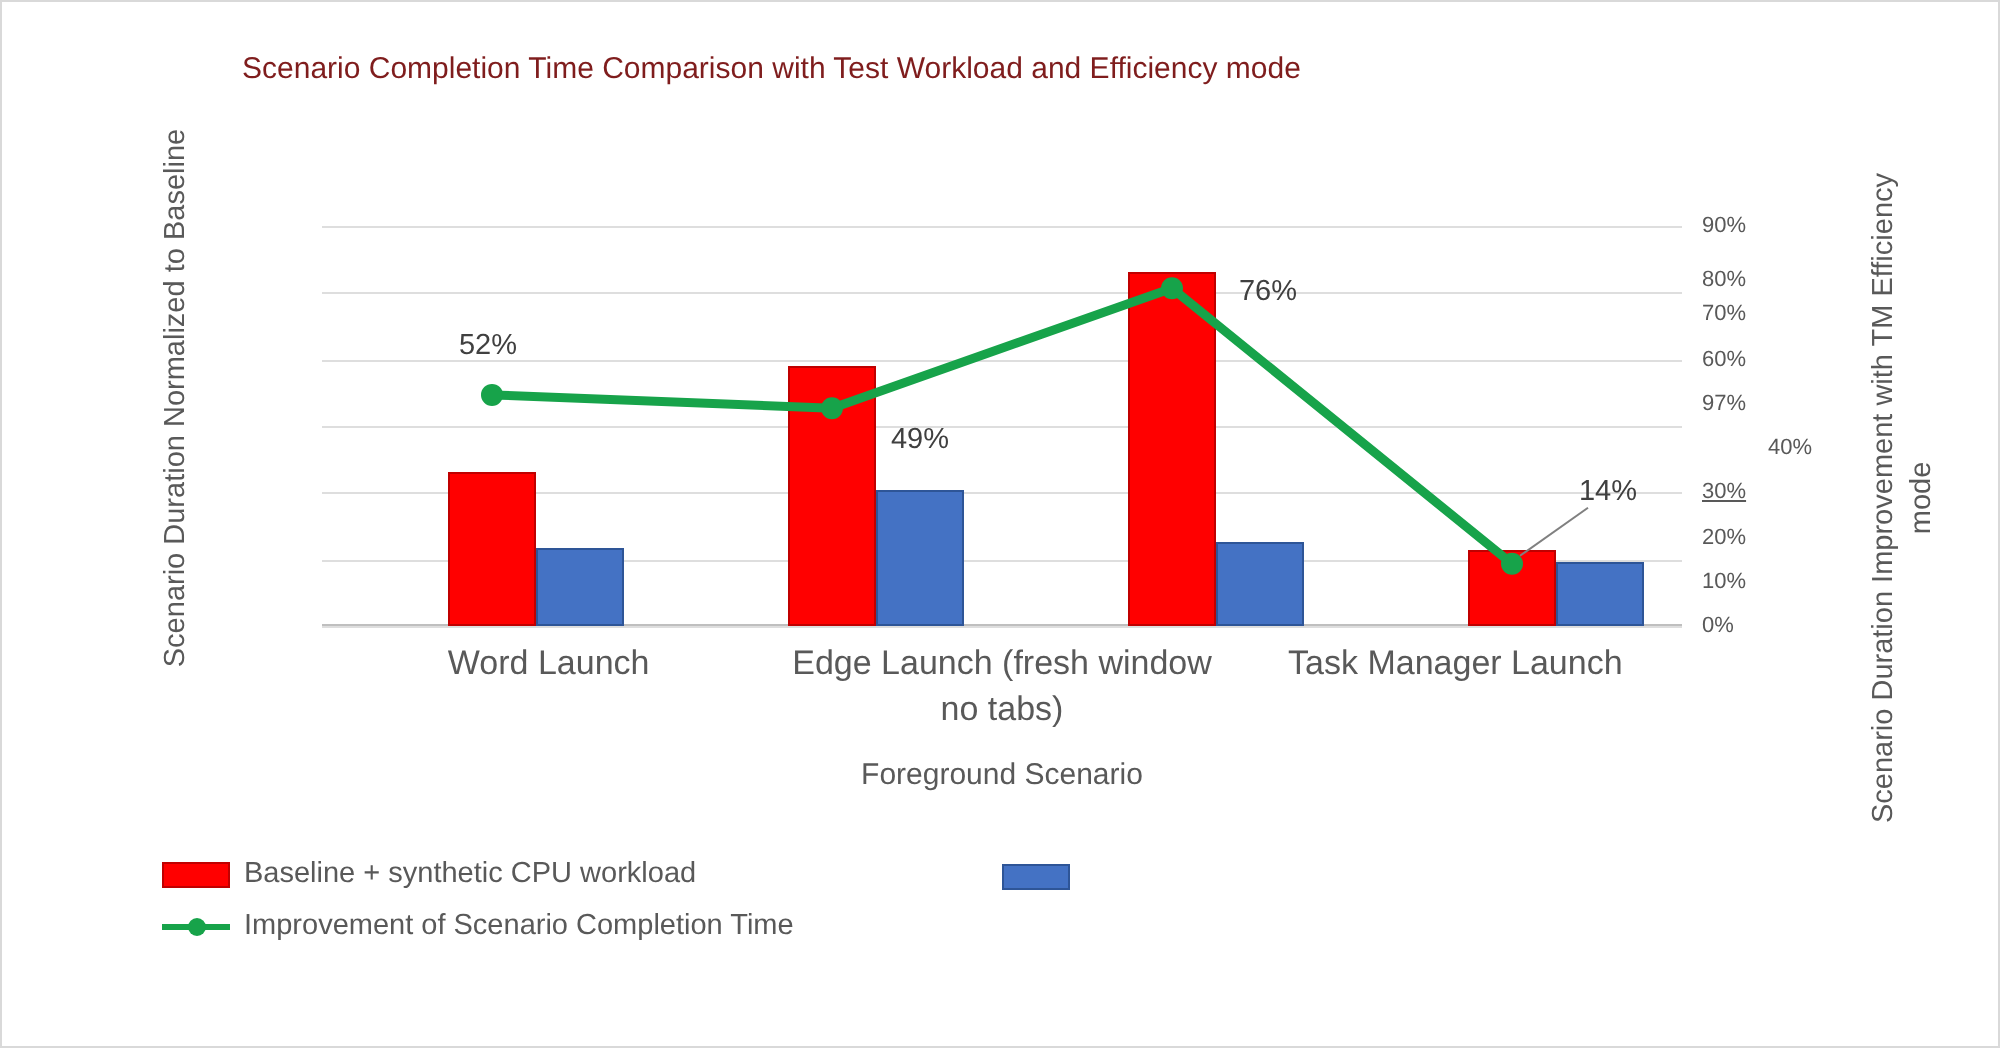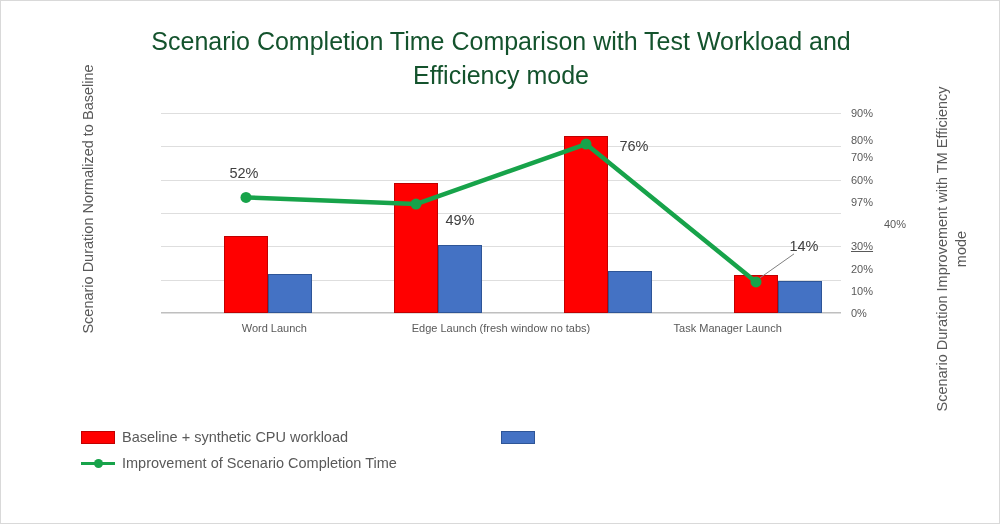--- a/index.html
+++ b/index.html
@@ -6,21 +6,21 @@
   body{width:1000px;height:524px;font-family:"Liberation Sans",sans-serif;overflow:hidden;}
 
   #chart-frame{
     position:relative;width:1000px;height:524px;box-sizing:border-box;
     border:1px solid #d9d9d9;background:#ffffff;
   }
 
   
   #chart-title{
     position:absolute;left:120px;top:24px;width:760px;
-    text-align:center;font-size:25px;color:#14532d;line-height:1.35;
+    text-align:left;font-size:15px;color:#7f1d1d;line-height:1.35;
     font-family:"Liberation Sans",sans-serif;font-weight:400;
   }
 
   
   .axis-title{
     position:absolute;color:#595959;font-size:14.5px;line-height:1.3;text-align:center;
   }
   #y-left-title{
     left:-77px;top:188px;width:330px;height:20px;
     transform:rotate(-90deg);transform-origin:center center;
@@ -69,28 +69,28 @@
     position:absolute;font-size:14.5px;color:#404040;white-space:nowrap;
     transform:translate(-50%,-50%);
   }
 
   
   #cat-row{
     position:absolute;left:160px;top:320px;width:680px;height:50px;
     display:flex;
   }
   .cat{
-    flex:1;text-align:center;font-size:11px;color:#595959;line-height:1.35;
+    flex:1;text-align:center;font-size:17px;color:#595959;line-height:1.35;
   }
 
   
   #legend{
     position:absolute;left:80px;top:428px;width:860px;
   }
-  .legend-row{display:flex;align-items:center;margin-bottom:10px;}
+  .legend-row{display:flex;align-items:flex-end;margin-bottom:10px;}
   .legend-item{display:flex;align-items:center;}
   .swatch{
     width:34px;height:13px;margin-right:7px;flex:none;box-sizing:border-box;
   }
   .swatch.red{background:#FF0000;border:1px solid #c00000;}
   .swatch.blue{background:#4472C4;border:1px solid #2e5597;}
   .swatch.line{
     position:relative;background:transparent;border:none;height:13px;
   }
   .swatch.line .ln{
@@ -106,20 +106,21 @@
 </style>
 </head>
 <body>
 
 <div id="chart-frame">
 
   <div id="chart-title">Scenario Completion Time Comparison with Test Workload and Efficiency mode</div>
 
   <div class="axis-title" id="y-left-title">Scenario Duration Normalized to Baseline</div>
   <div class="axis-title" id="y-right-title">Scenario Duration Improvement with TM Efficiency mode</div>
+  <div class="axis-title" id="x-title">Foreground Scenario</div>
 
   <div id="plot">
     <div id="gridlines">
         <div class="gridline" style="top: 200px;"></div>
         <div class="gridline" style="top: 166.667px;"></div>
         <div class="gridline" style="top: 133.333px;"></div>
         <div class="gridline" style="top: 100px;"></div>
         <div class="gridline" style="top: 66.6667px;"></div>
         <div class="gridline" style="top: 33.3333px;"></div>
         <div class="gridline" style="top: 0px;"></div>

